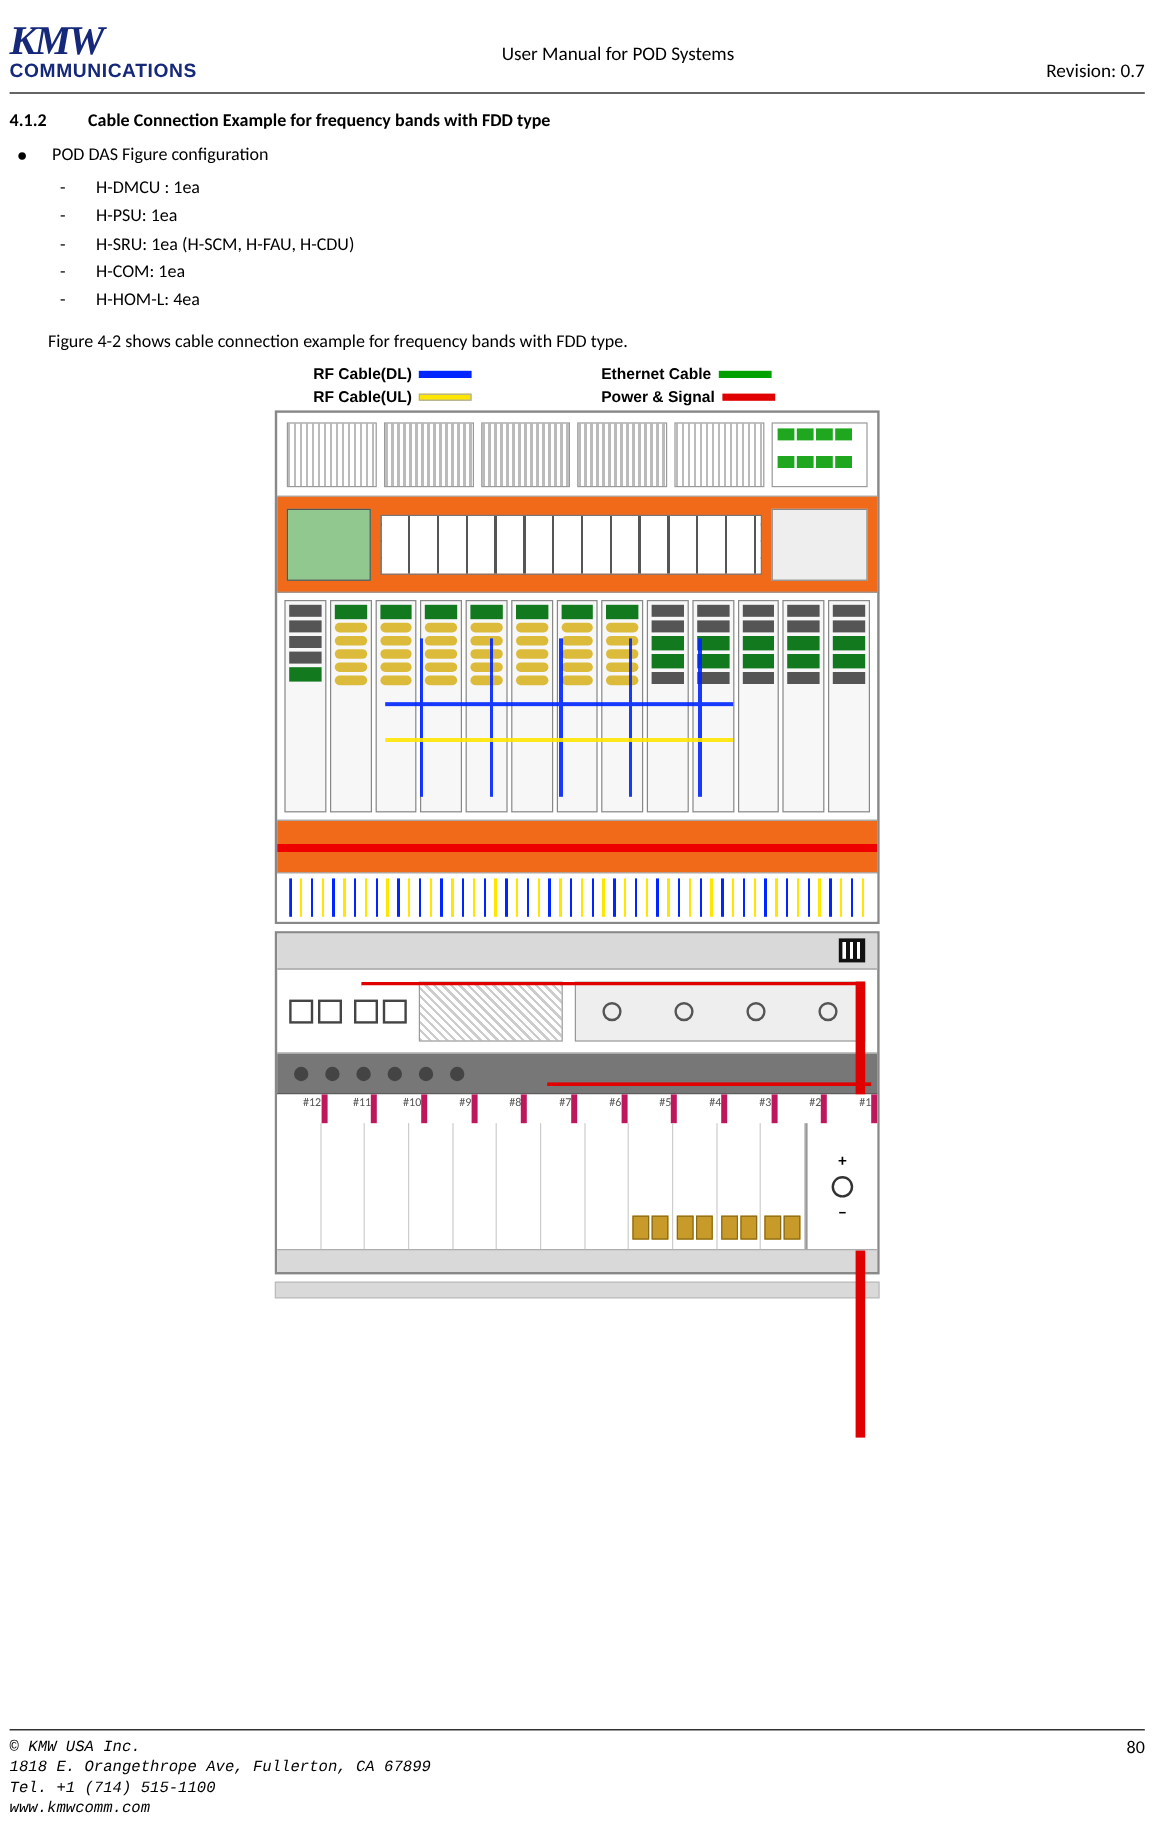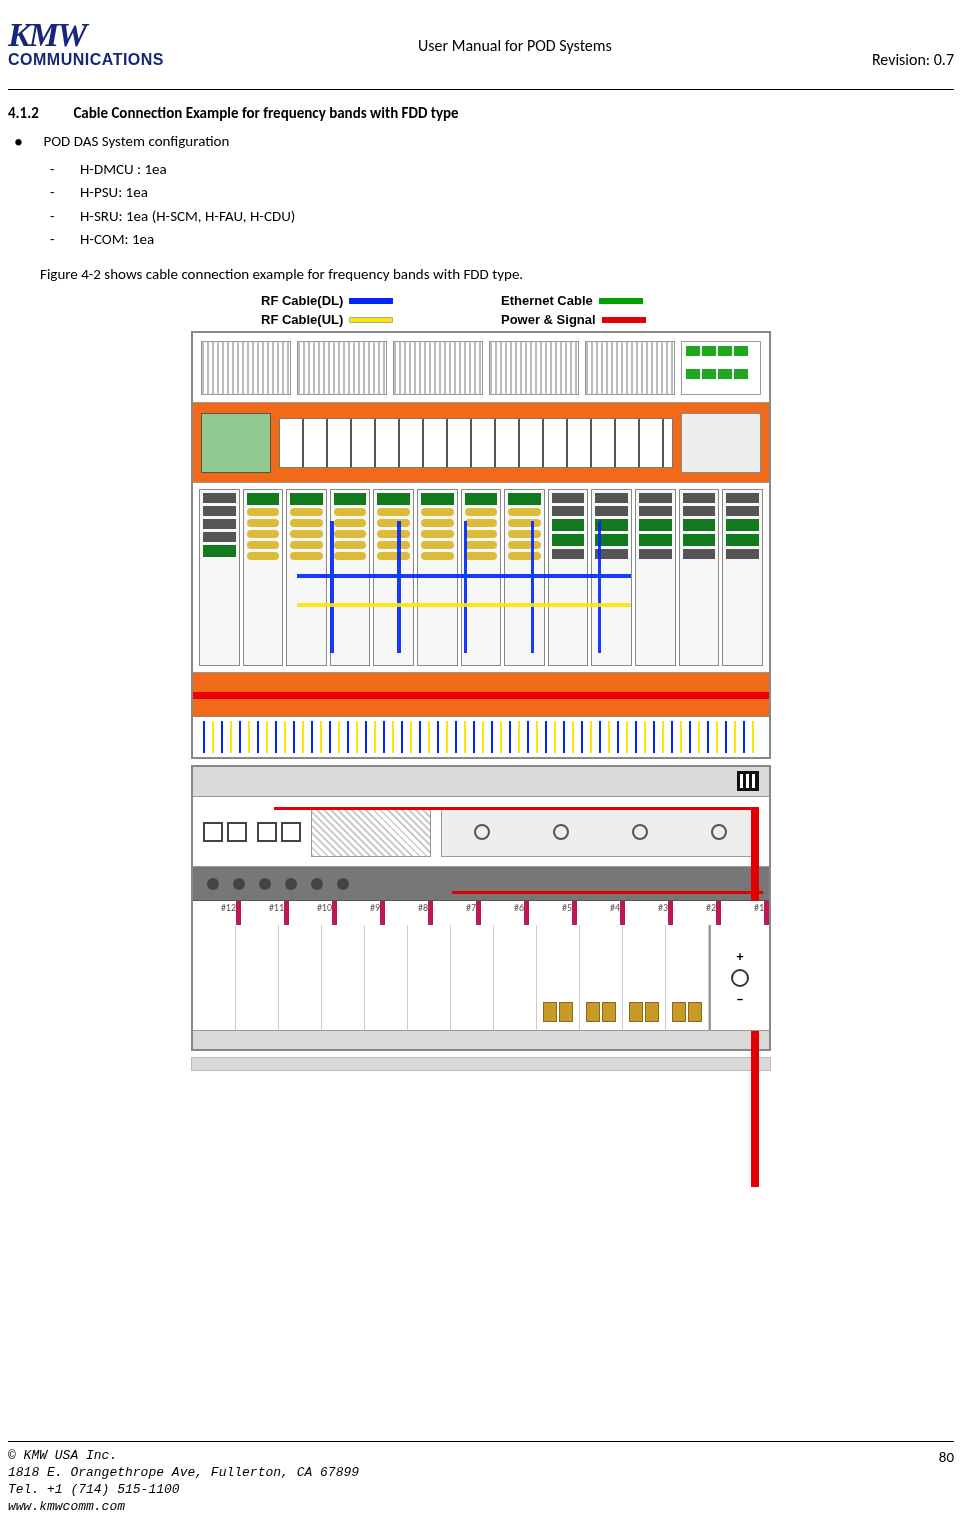--- a/index.html
+++ b/index.html
@@ -11,21 +11,21 @@
     width: 974px;
     height: 1540px;
     position: relative;
     padding: 20px 20px 20px 8px;
   }
   .header {
     display: flex;
     align-items: flex-start;
     justify-content: space-between;
     border-bottom: 1px solid #000;
-    padding-bottom: 20px;
+    padding-bottom: 8px;
     margin-bottom: 14px;
   }
   .logo { width: 150px; }
   .logo-top {
     font-family: "Times New Roman", serif;
     font-weight: 900;
     font-style: italic;
     font-size: 34px;
     color: #16287a;
     letter-spacing: -2px;
@@ -79,21 +79,21 @@
     content: "-";
     display: inline-block;
     width: 30px;
   }
   .para {
     margin-left: 32px;
     margin-bottom: 10px;
     font-size: 15px;
   }
   .figure-wrap {
-    width: 580px;
+    width: 504px;
     margin: 0 auto 10px auto;
   }
   .legend {
     text-align: center;
     font-family: Arial, sans-serif;
     font-weight: 700;
     font-size: 13px;
     margin-bottom: 4px;
   }
   .legend .row { display:flex; justify-content:center; gap: 40px; margin-bottom:4px;}
@@ -255,28 +255,29 @@
   <div class="header-title">User Manual for POD Systems</div>
   <div class="header-rev">Revision: 0.7</div>
 </div>
 
 <div class="sec-heading">
   <span class="num">4.1.2</span>
   <span>Cable Connection Example for frequency bands with FDD type</span>
 </div>
 
 <div class="bullet-line">
-  <span>POD DAS System configuration</span>
+  <span>POD DAS Figure configuration</span>
 </div>
 
 <div class="dash-list">
   <div class="dash-item">H-DMCU : 1ea</div>
   <div class="dash-item">H-PSU: 1ea</div>
   <div class="dash-item">H-SRU: 1ea (H-SCM, H-FAU, H-CDU)</div>
   <div class="dash-item">H-COM: 1ea</div>
+  <div class="dash-item">H-HOM-L: 4ea</div>
 </div>
 
 <div class="para">Figure 4-2 shows cable connection example for frequency bands with FDD type.</div>
 
 <div class="figure-wrap">
 
   <div class="legend">
     <div class="row">
       <div class="cell">
           <span>RF Cable(DL)</span>

